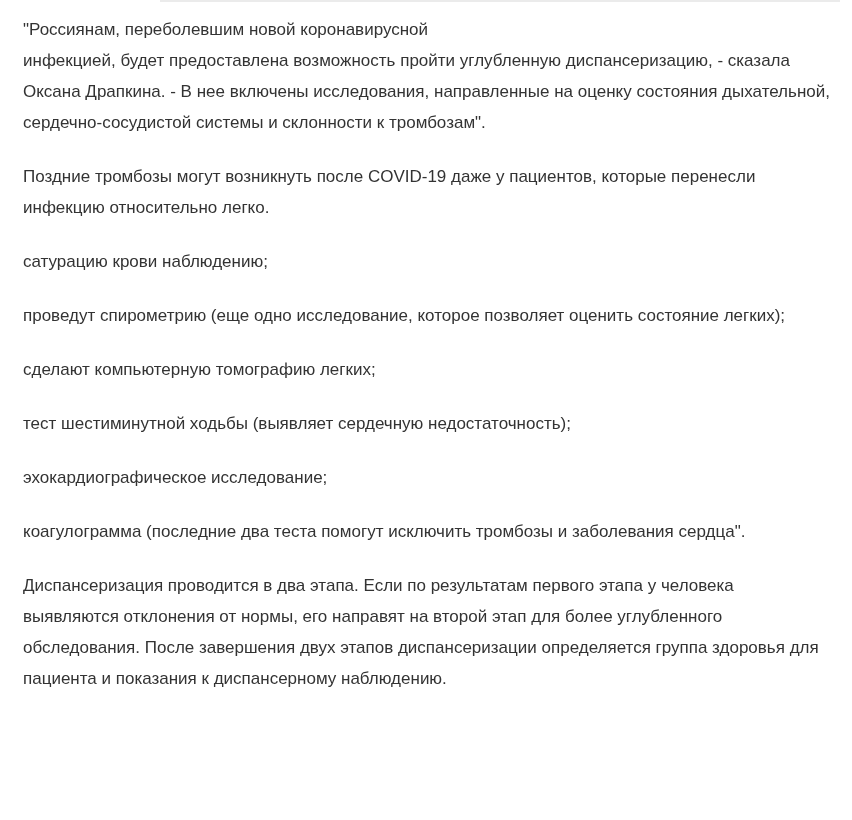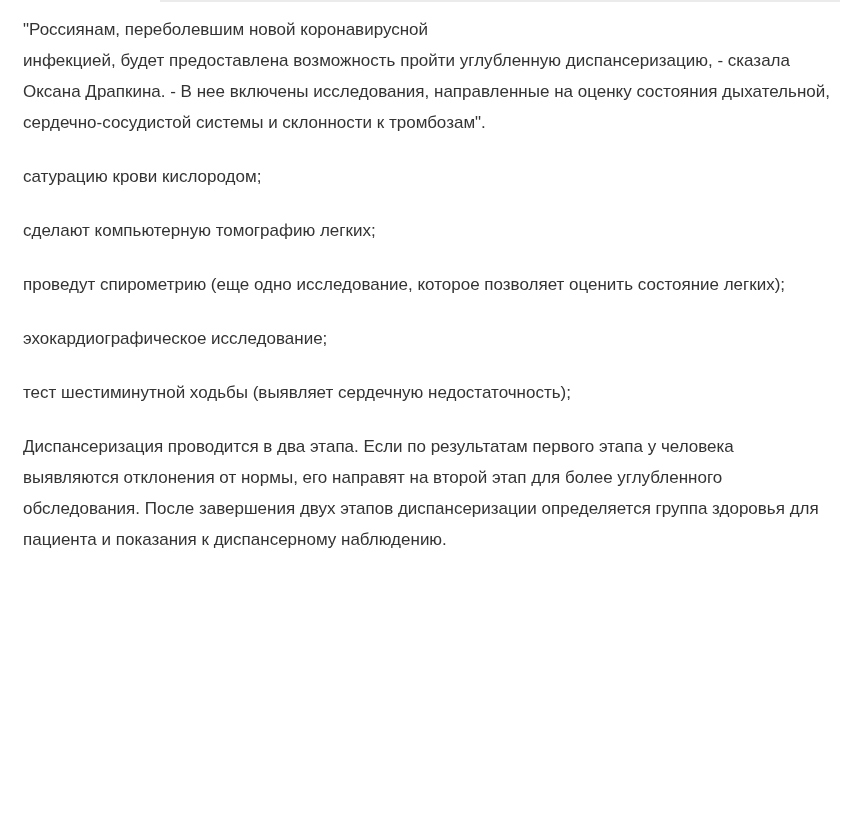--- a/index.html
+++ b/index.html
@@ -36,22 +36,25 @@
 </head>
 <body>
 
 <div class="top-artifact"></div>
 
 <div class="article">
   <p>"Россиянам, переболевшим новой коронавирусной
 инфекцией, будет предоставлена возможность пройти углубленную диспансеризацию, - сказала
 Оксана Драпкина. - В нее включены исследования, направленные на оценку состояния дыхательной,
 сердечно-сосудистой системы и склонности к тромбозам".</p>
-  <p>сатурацию крови кислородом;</p>
+  <p>Поздние тромбозы могут возникнуть после COVID-19 даже у пациентов, которые перенесли
+инфекцию относительно легко.</p>
+  <p>сатурацию крови наблюдению;</p>
+  <p>проведут спирометрию (еще одно исследование, которое позволяет оценить состояние легких);</p>
   <p>сделают компьютерную томографию легких;</p>
-  <p>проведут спирометрию (еще одно исследование, которое позволяет оценить состояние легких);</p>
+  <p>тест шестиминутной ходьбы (выявляет сердечную недостаточность);</p>
   <p>эхокардиографическое исследование;</p>
-  <p>тест шестиминутной ходьбы (выявляет сердечную недостаточность);</p>
+  <p>коагулограмма (последние два теста помогут исключить тромбозы и заболевания сердца".</p>
   <p>Диспансеризация проводится в два этапа. Если по результатам первого этапа у человека
 выявляются отклонения от нормы, его направят на второй этап для более углубленного
 обследования. После завершения двух этапов диспансеризации определяется группа здоровья для
 пациента и показания к диспансерному наблюдению.</p>
 </div>
 
 </body></html>

